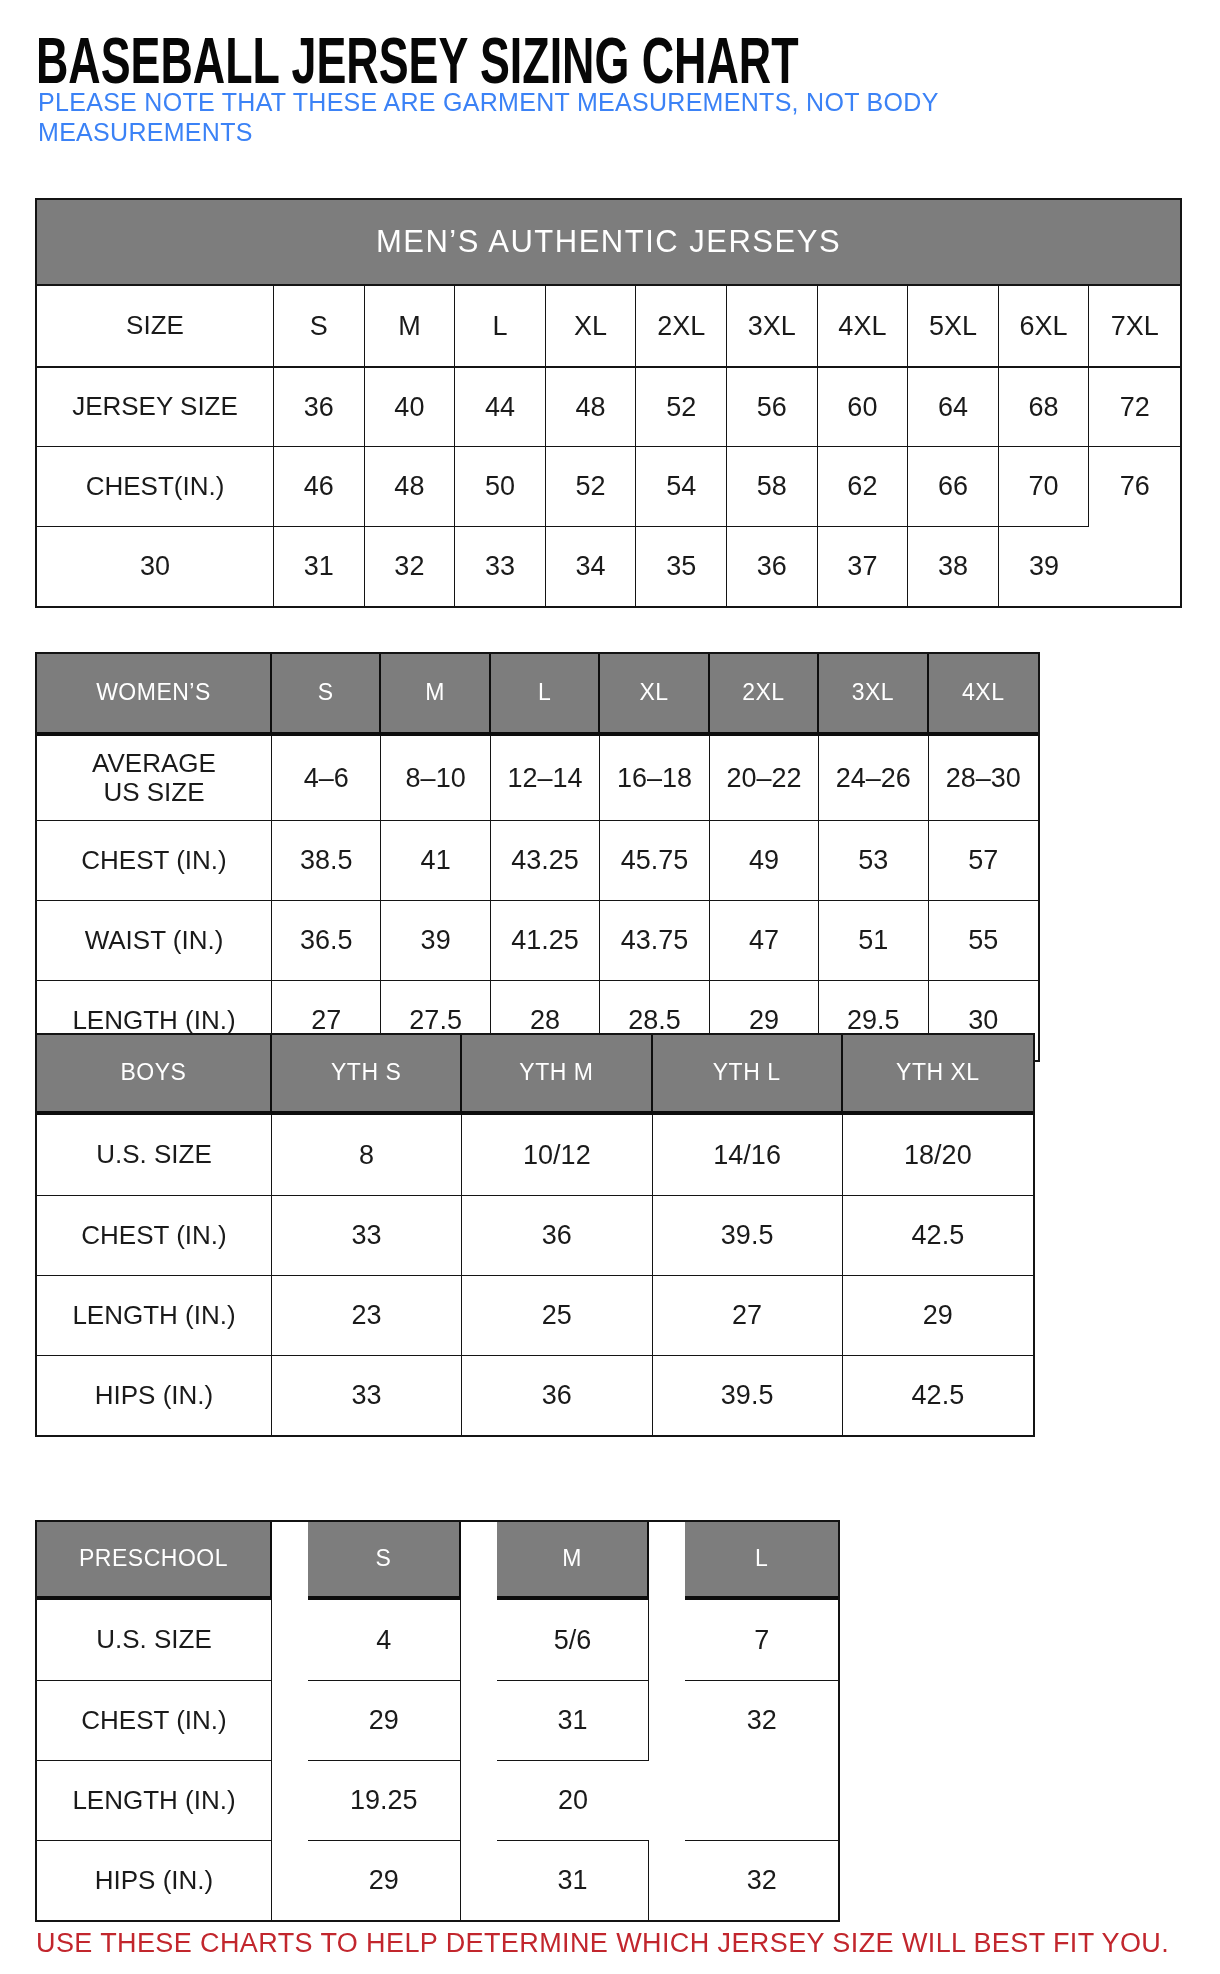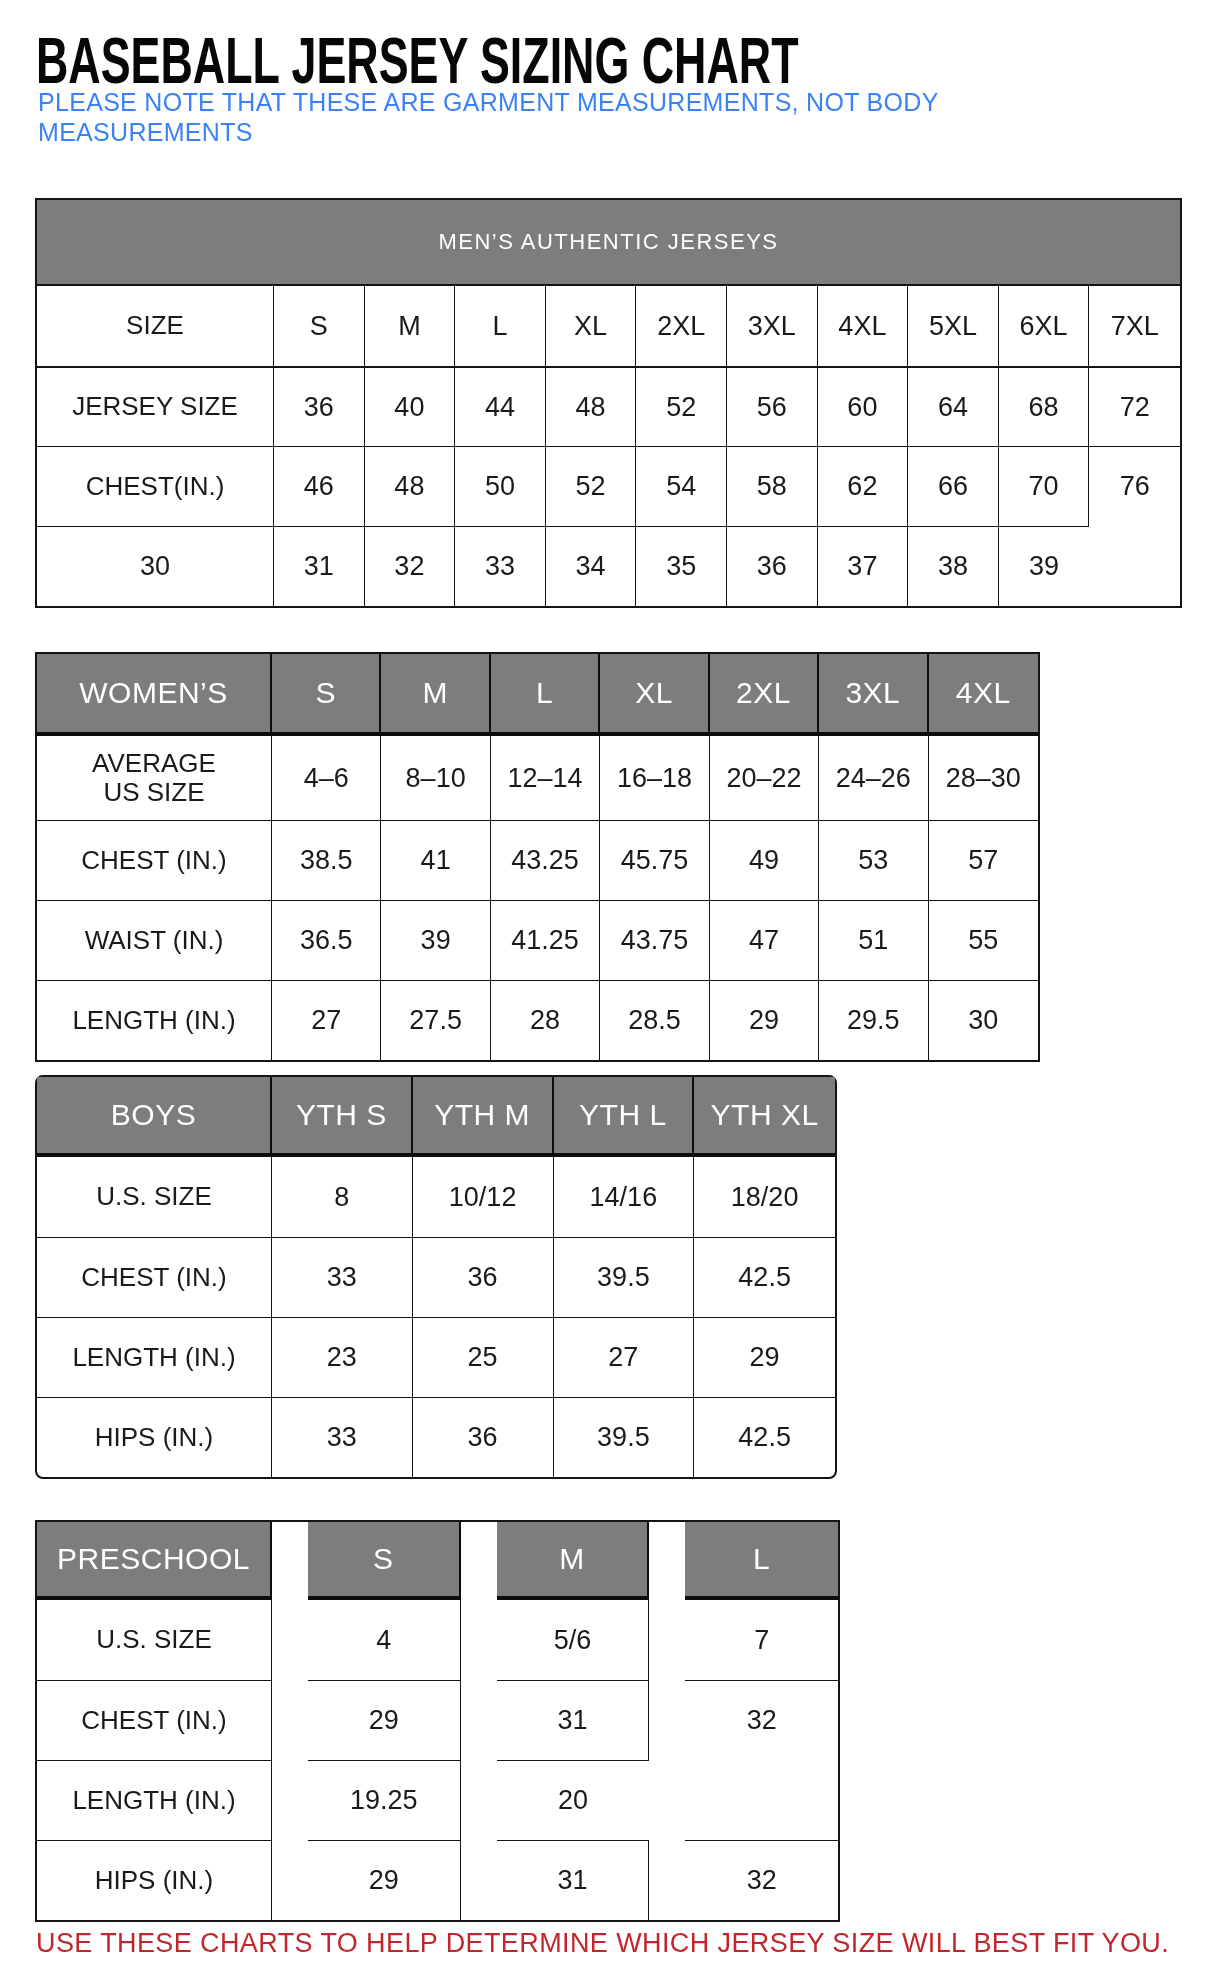--- a/index.html
+++ b/index.html
@@ -19,53 +19,53 @@
   .footer{
     position:absolute;left:36px;top:1928px;
     font-size:27px;color:#c2262d;white-space:nowrap;letter-spacing:0.4px;
   }
   .sz-table{
     position:absolute;border:2px solid #141414;box-sizing:border-box;background:#ffffff;
   }
   .band{
     height:84px;background:#7d7d7d;border-bottom:2px solid #141414;
     display:flex;align-items:center;justify-content:center;
-    color:#ffffff;font-size:22px;letter-spacing:1.5px;
+    color:#ffffff;font-size:31px;letter-spacing:1.5px;
   }
   .trow{display:grid;height:80px;}
   .header-row{height:82px;}
   .cell{
     display:flex;align-items:center;justify-content:center;
     font-size:27px;text-align:center;line-height:1.12;white-space:pre-line;
     border-right:1px solid #141414;border-top:1px solid #141414;
     color:#1a1a1a;
   }
   .cell:last-child{border-right:none;}
   .trow:first-child .cell{border-top:none;}
   .label-cell{font-size:26px;}
   .header-row .cell{
     background:#7d7d7d;color:#ffffff;
     border-right:2px solid #0d0d0d;border-bottom:4px solid #0d0d0d;border-top:none;
-    font-size:30px;letter-spacing:0.5px;
+    font-size:23px;letter-spacing:0.5px;
   }
   .header-row .cell:last-child{border-right:none;}
   .header-row + .trow .cell{border-top:none;}
 
   
   .mens{left:35px;top:198px;width:1147px;}
   .mens .trow{grid-template-columns:237px repeat(10,1fr);}
   .mens .trow:nth-child(2) .cell{border-top-width:2px;}
 
   
   .womens{left:35px;top:652px;width:1005px;}
   .womens .trow{grid-template-columns:235px repeat(7,1fr);}
   .womens .trow:nth-child(2){height:84px;}
 
   
-  .boys{left:35px;top:1075px;width:802px;border-radius:8px;}
+  .boys{left:35px;top:1033px;width:1000px;}
   .boys .trow{grid-template-columns:235px repeat(4,1fr);}
   .boys .header-row{height:80px;}
 
   
   .preschool{left:35px;top:1520px;width:805px;}
   .preschool .trow{grid-template-columns:235px repeat(3,1fr);gap:36px;}
   .preschool .header-row{height:78px;}
 </style>
 </head>
 <body>

